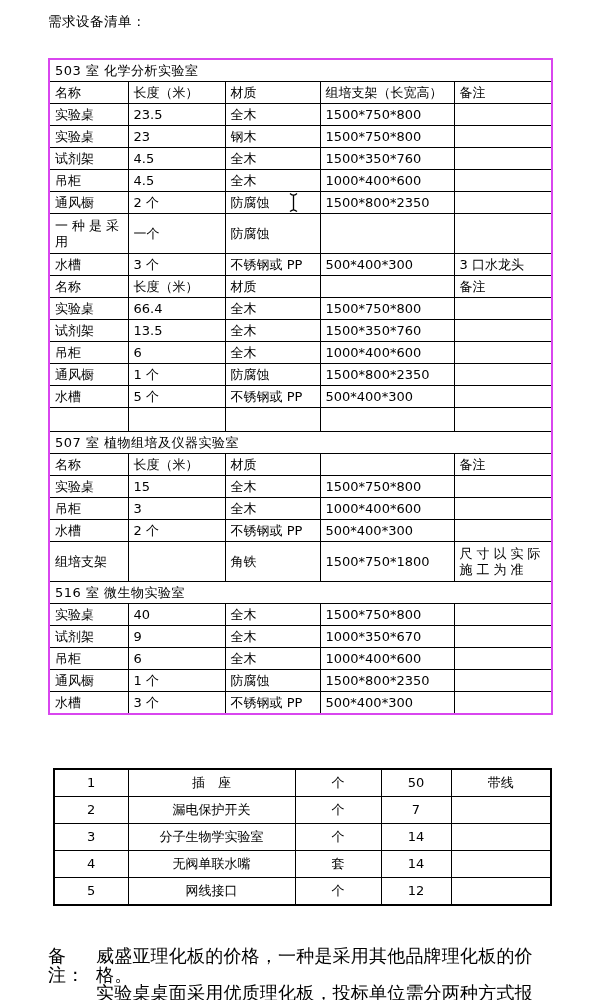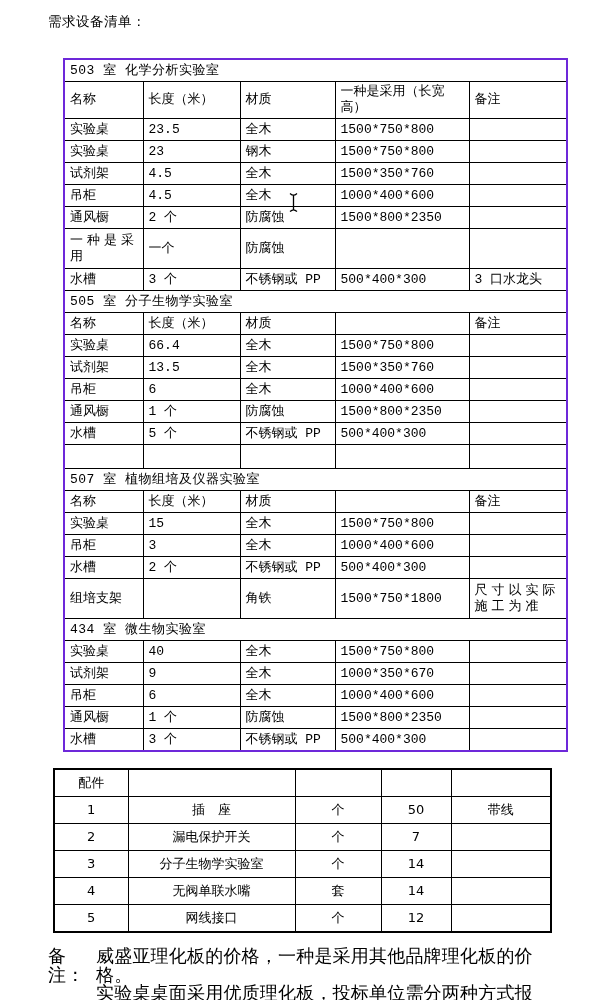--- a/index.html
+++ b/index.html
@@ -13,22 +13,22 @@
   .page { position: relative; width: 600px; height: 1000px; overflow: hidden; }
 
   .doc-title {
     position: absolute; left: 48px; top: 13px;
     font-size: 13.5px; letter-spacing: 0.5px; white-space: nowrap; font-family: Liberation Mono, monospace;
   }
 
   table { border-collapse: collapse; table-layout: fixed; }
 
   #main-table {
-    position: absolute; left: 63px; top: 58px;
-    width: 503px; border: 2px solid #6d28d9; font-family: Liberation Mono, monospace;
+    position: absolute; left: 48px; top: 58px;
+    width: 503px; border: 2px solid #d946ef;
   }
   #main-table td {
     border: 1px solid #000;
     font-size: 13px; line-height: 16px;
     height: 17px; padding: 2px 4px 2px 5px;
     vertical-align: middle; overflow: hidden;
     white-space: normal; word-break: break-all;
   }
   #main-table tr.section-title td { letter-spacing: 0.5px; }
   #main-table tr.row-tall td { height: 35px; }
@@ -81,21 +81,21 @@
         <col class="mc5">
     </colgroup>
     <tbody>
         <tr class="section-title">
           <td colspan="5">503 室  化学分析实验室</td>
         </tr>
         <tr>
           <td>名称</td>
           <td>长度（米）</td>
           <td>材质</td>
-          <td>一种是采用（长宽高）</td>
+          <td>组培支架（长宽高）</td>
           <td>备注</td>
         </tr>
         <tr>
           <td>实验桌</td>
           <td>23.5</td>
           <td>全木</td>
           <td>1500*750*800</td>
           <td></td>
         </tr>
         <tr>
@@ -133,23 +133,20 @@
           <td></td>
           <td></td>
         </tr>
         <tr>
           <td>水槽</td>
           <td>3 个</td>
           <td>不锈钢或 PP</td>
           <td>500*400*300</td>
           <td>3 口水龙头</td>
         </tr>
-        <tr class="section-title">
-          <td colspan="5">505 室  分子生物学实验室</td>
-        </tr>
         <tr>
           <td>名称</td>
           <td>长度（米）</td>
           <td>材质</td>
           <td></td>
           <td>备注</td>
         </tr>
         <tr>
           <td>实验桌</td>
           <td>66.4</td>
@@ -224,21 +221,21 @@
           <td></td>
         </tr>
         <tr class="row-tall">
           <td>组培支架</td>
           <td></td>
           <td>角铁</td>
           <td>1500*750*1800</td>
           <td class="spaced">尺寸以实际施工为准</td>
         </tr>
         <tr class="section-title">
-          <td colspan="5">434 室  微生物实验室</td>
+          <td colspan="5">516 室  微生物实验室</td>
         </tr>
         <tr>
           <td>实验桌</td>
           <td>40</td>
           <td>全木</td>
           <td>1500*750*800</td>
           <td></td>
         </tr>
         <tr>
           <td>试剂架</td>
@@ -280,27 +277,20 @@
   <table id="acc-table">
     <colgroup>
       <col class="ac1">
         <col class="ac2">
         <col class="ac3">
         <col class="ac4">
         <col class="ac5">
     </colgroup>
     <tbody>
         <tr>
-          <td>配件</td>
-          <td></td>
-          <td></td>
-          <td></td>
-          <td></td>
-        </tr>
-        <tr>
           <td>1</td>
           <td>插　座</td>
           <td>个</td>
           <td>50</td>
           <td>带线</td>
         </tr>
         <tr>
           <td>2</td>
           <td>漏电保护开关</td>
           <td>个</td>

